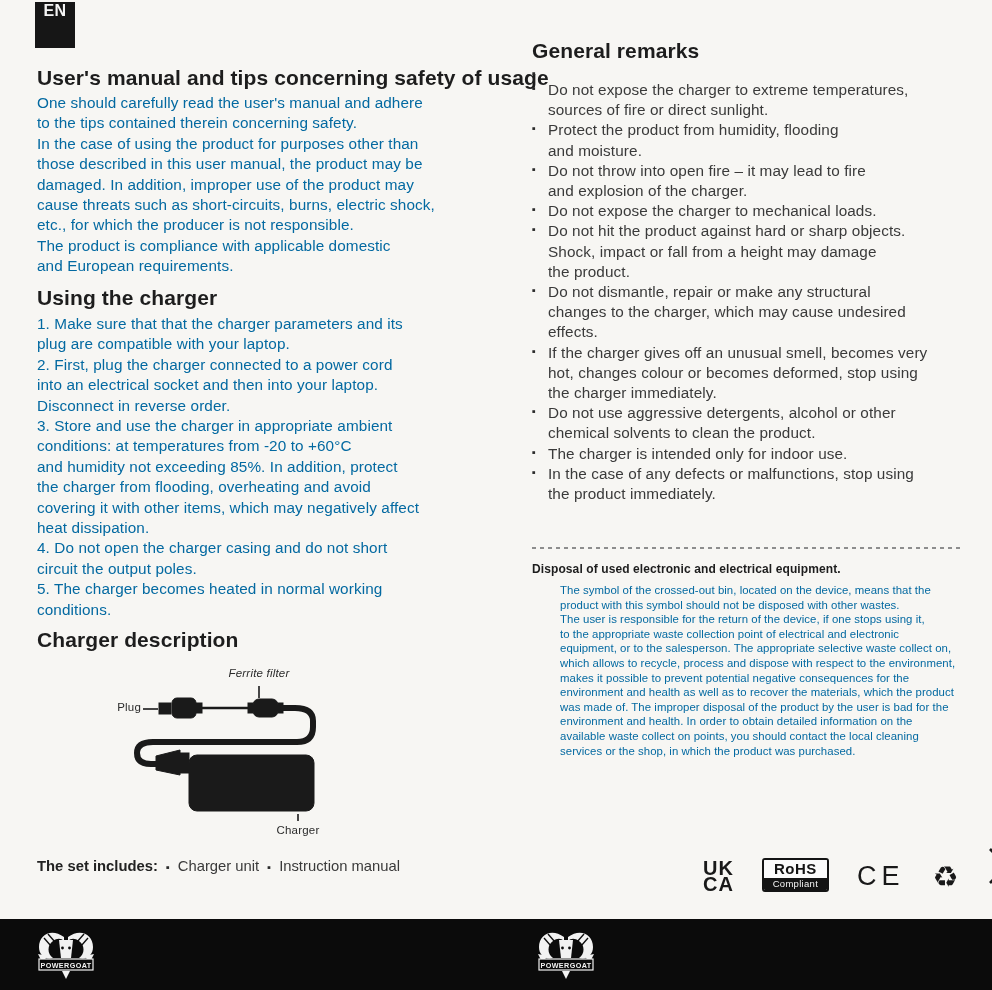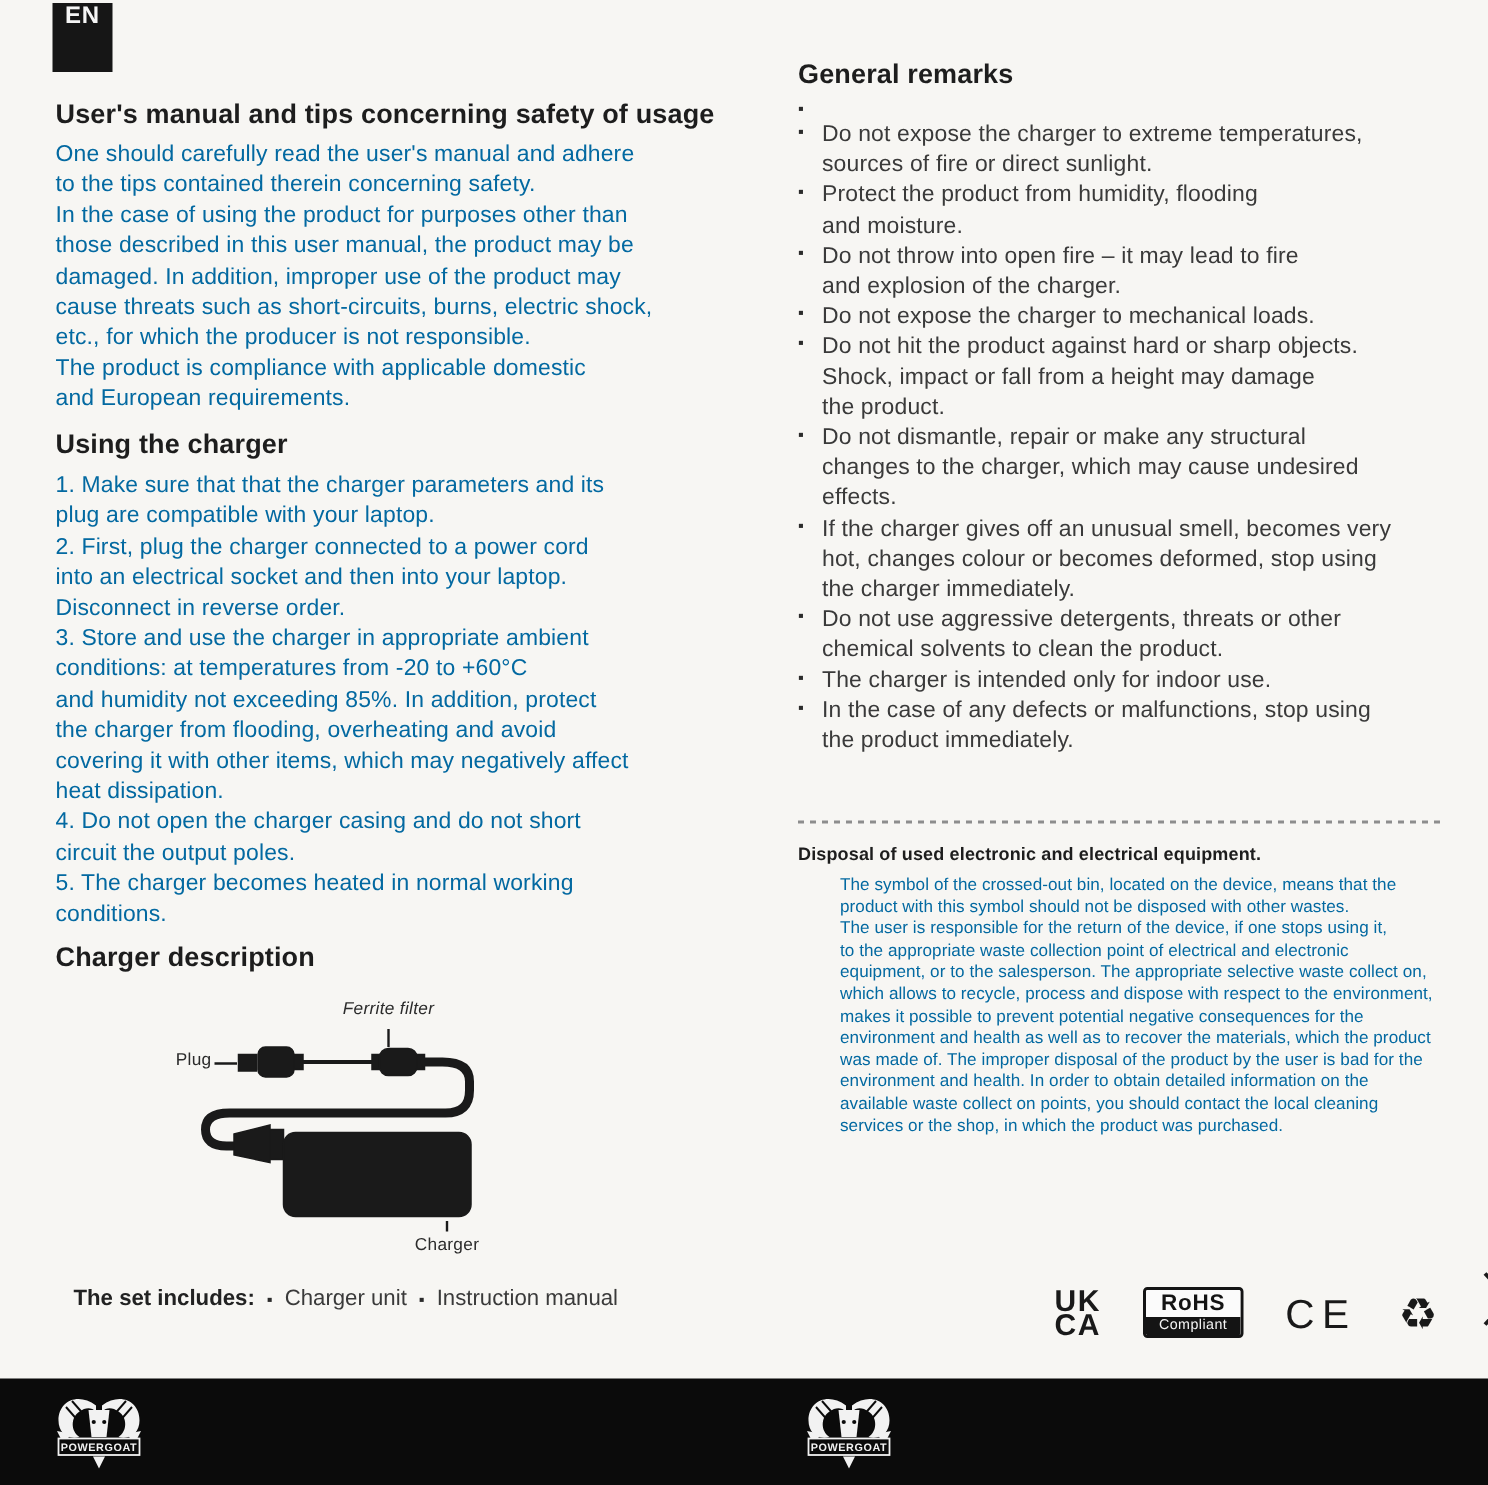--- a/index.html
+++ b/index.html
@@ -15,21 +15,21 @@
 
   
   .en-badge {
     position:absolute; left:35px; top:2px; width:40px; height:46px;
     background:#161616; color:#f5f5f5;
     display:flex; align-items:flex-start; justify-content:center;
     font-weight:700; font-size:16px; letter-spacing:.5px; padding-bottom:8px;
   }
 
   .heading {
-    position:absolute; color:#1d1d1d; font-weight:700; font-size:18px; letter-spacing:.1px;
+    position:absolute; color:#1d1d1d; font-weight:700; font-size:21px; letter-spacing:.1px;
   }
   .body-text {
     position:absolute; white-space:pre-line; font-size:15.3px; line-height:20.4px;
     color:#0369a1; letter-spacing:.1px;
   }
 
   
   #safety-heading { left:37px; top:66px; }
   #safety-body    { left:37px; top:93px;  width:475px; }
   #using-heading  { left:37px; top:286px; }
@@ -42,21 +42,21 @@
   .diagram-label {
     position:absolute; font-size:11.5px; color:#2b2b2b; letter-spacing:.2px;
   }
   #ferrite-label { left:162px; top:9px;  width:120px; text-align:center;font-style:italic; }
   #plug-label    { left:60px;  top:43px; width:44px;  text-align:right; }
   #charger-label { left:221px; top:166px; width:80px; text-align:center; }
 
   
   .set-includes {
     position:absolute; left:37px; top:858px; font-size:14.8px; color:#3a3a3a;
-    display:flex; align-items:flex-end; gap:8px;margin-left:12px;
+    display:flex; align-items:flex-end; gap:8px;
   }
   .set-includes .label { font-weight:700; color:#222; }
   .sq { font-size:11px; color:#2b2b2b; transform:translateY(-1px); display:inline-block; }
 
   
   #remarks-heading { left:532px; top:39px; }
   .bullets { position:absolute; left:532px; top:65px; width:455px; }
   .bullet-item { display:flex; align-items:flex-start; }
   .bullet-item .sq { width:16px; flex:0 0 16px; font-size:11px; padding-top:3px; }
   .bullet-item .bt {
@@ -211,21 +211,21 @@
 effects.</span>
     </div>
     <div class="bullet-item">
       <span class="sq">▪</span>
       <span class="bt">If the charger gives off an unusual smell, becomes very
 hot, changes colour or becomes deformed, stop using
 the charger immediately.</span>
     </div>
     <div class="bullet-item">
       <span class="sq">▪</span>
-      <span class="bt">Do not use aggressive detergents, threats or other
+      <span class="bt">Do not use aggressive detergents, alcohol or other
 chemical solvents to clean the product.</span>
     </div>
     <div class="bullet-item">
       <span class="sq">▪</span>
       <span class="bt">The charger is intended only for indoor use.</span>
     </div>
     <div class="bullet-item">
       <span class="sq">▪</span>
       <span class="bt">In the case of any defects or malfunctions, stop using
 the product immediately.</span>

